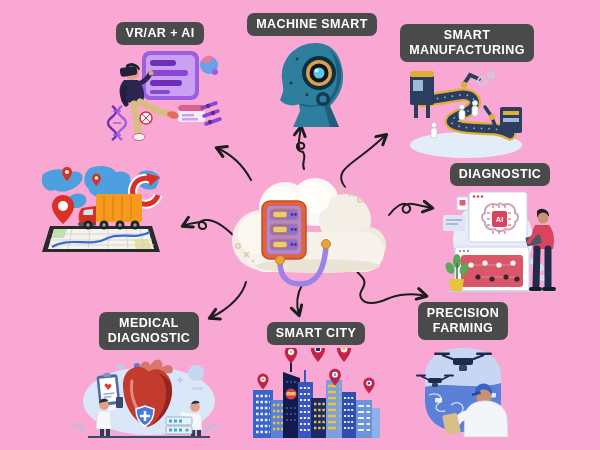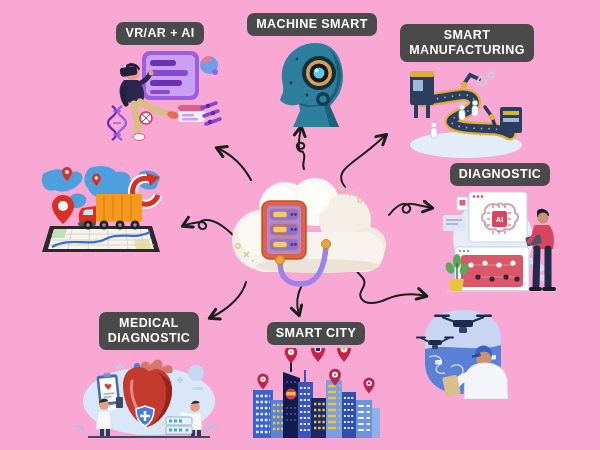--- a/index.html
+++ b/index.html
@@ -442,20 +442,22 @@
         <g transform="translate(118,44) scale(0.8)">
           <path d="M0,2 C-4,-3 -7,-7 -7,-11 A7,7 0 1,1 7,-11 C7,-7 4,-3 0,2 Z" fill="#c1244a"></path>
             <circle cy="-11" r="3.4" fill="#ffffff"></circle>
             <circle cy="-11" r="1.6" fill="#2f4fb0"></circle>
         </g>
       </g>
     </svg>
   </div>
 
   <div class="node" style="left:412px;top:302px;width:102px">
+    <div class="label">PRECISION
+FARMING</div>
     <svg class="illus" width="96" height="94" viewBox="0 0 96 94">
       <path d="M10,34 C10,14 26,5 48,5 C70,5 86,14 86,34 L86,58 C86,78 70,89 48,89 C26,89 10,78 10,58 Z" fill="#c9d6f3"></path>
       <path d="M10,44 C34,38 62,48 86,40 L86,58 C86,78 70,89 48,89 C26,89 10,78 10,58 Z" fill="#5b80d8"></path>
       <g stroke="#ffffff" stroke-width="1.3" fill="none" opacity="0.75">
         <path d="M14,52 C24,48 30,56 24,60 C18,64 22,70 30,68"></path>
         <path d="M36,62 C44,56 52,64 46,70 C42,74 48,80 54,77"></path>
         <path d="M58,50 C66,46 74,52 68,58"></path>
       </g>
       <rect x="20" y="55" width="7" height="4.5" rx="1" fill="#ffffff" opacity="0.85"></rect>
       <rect x="74" y="50" width="7" height="4.5" rx="1" fill="#ffffff" opacity="0.85"></rect>

